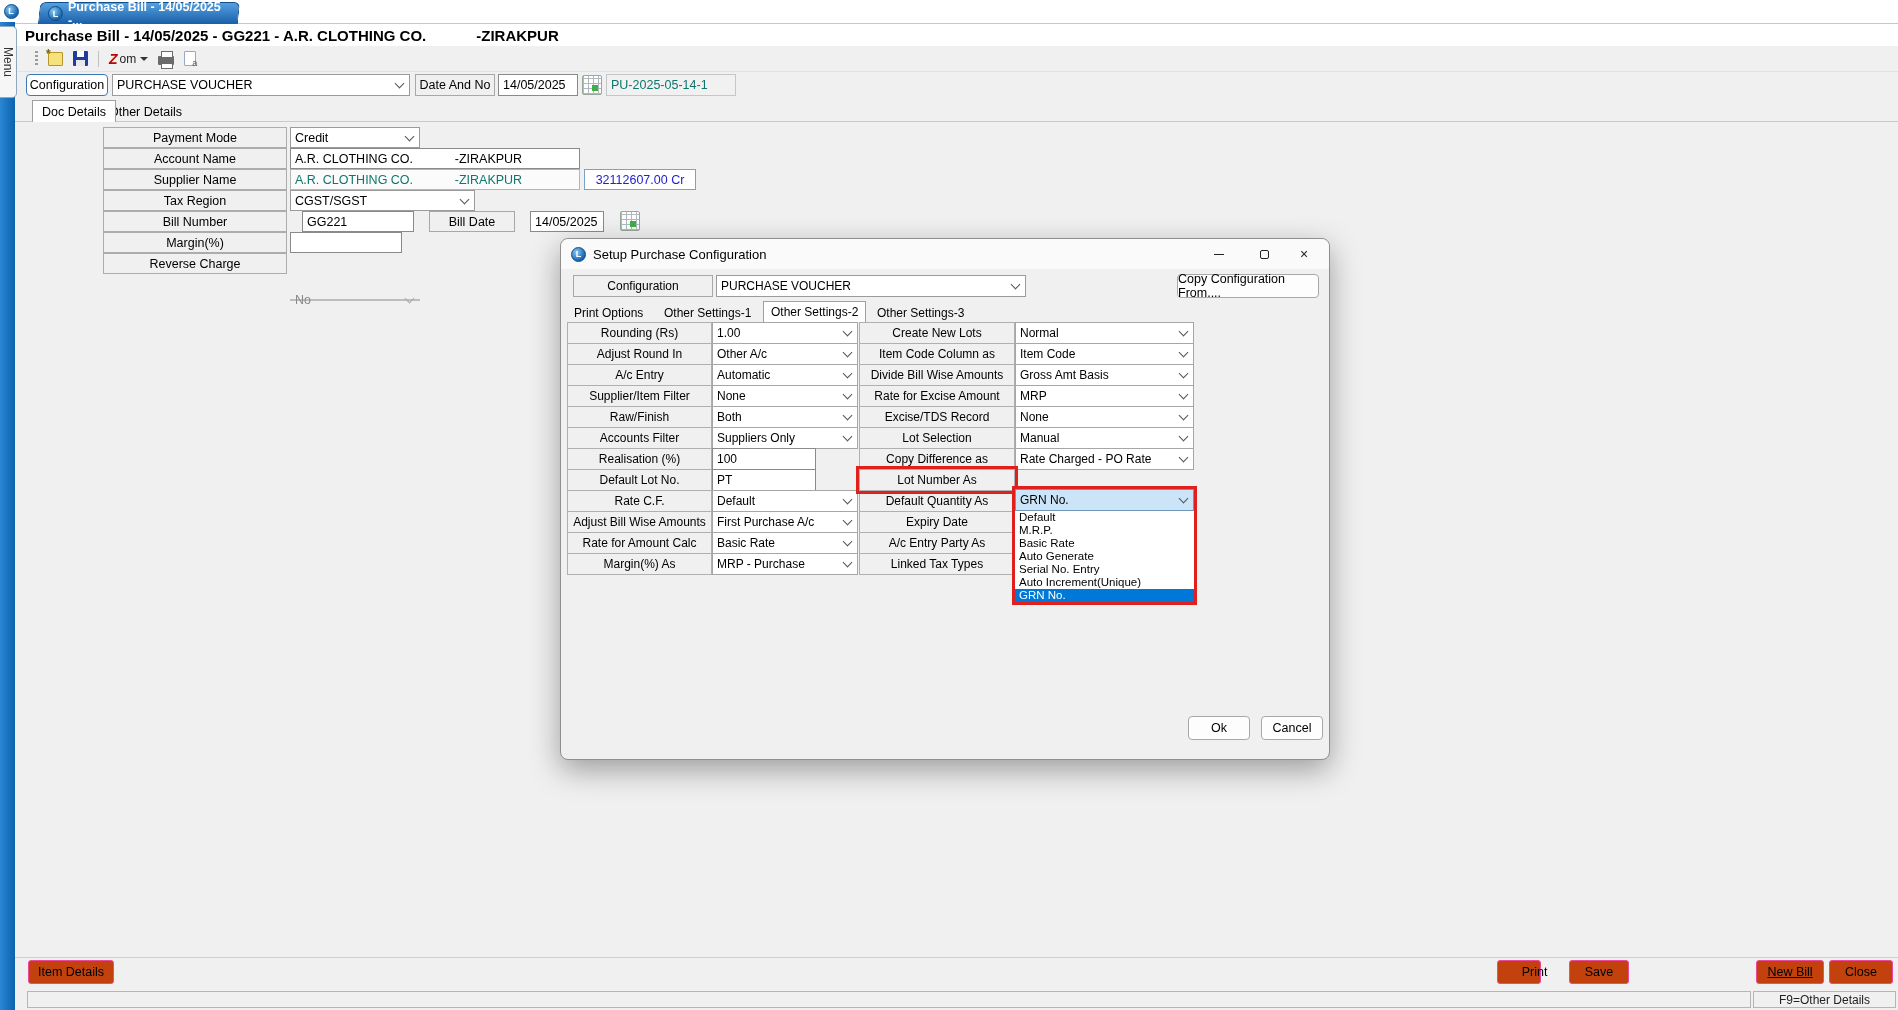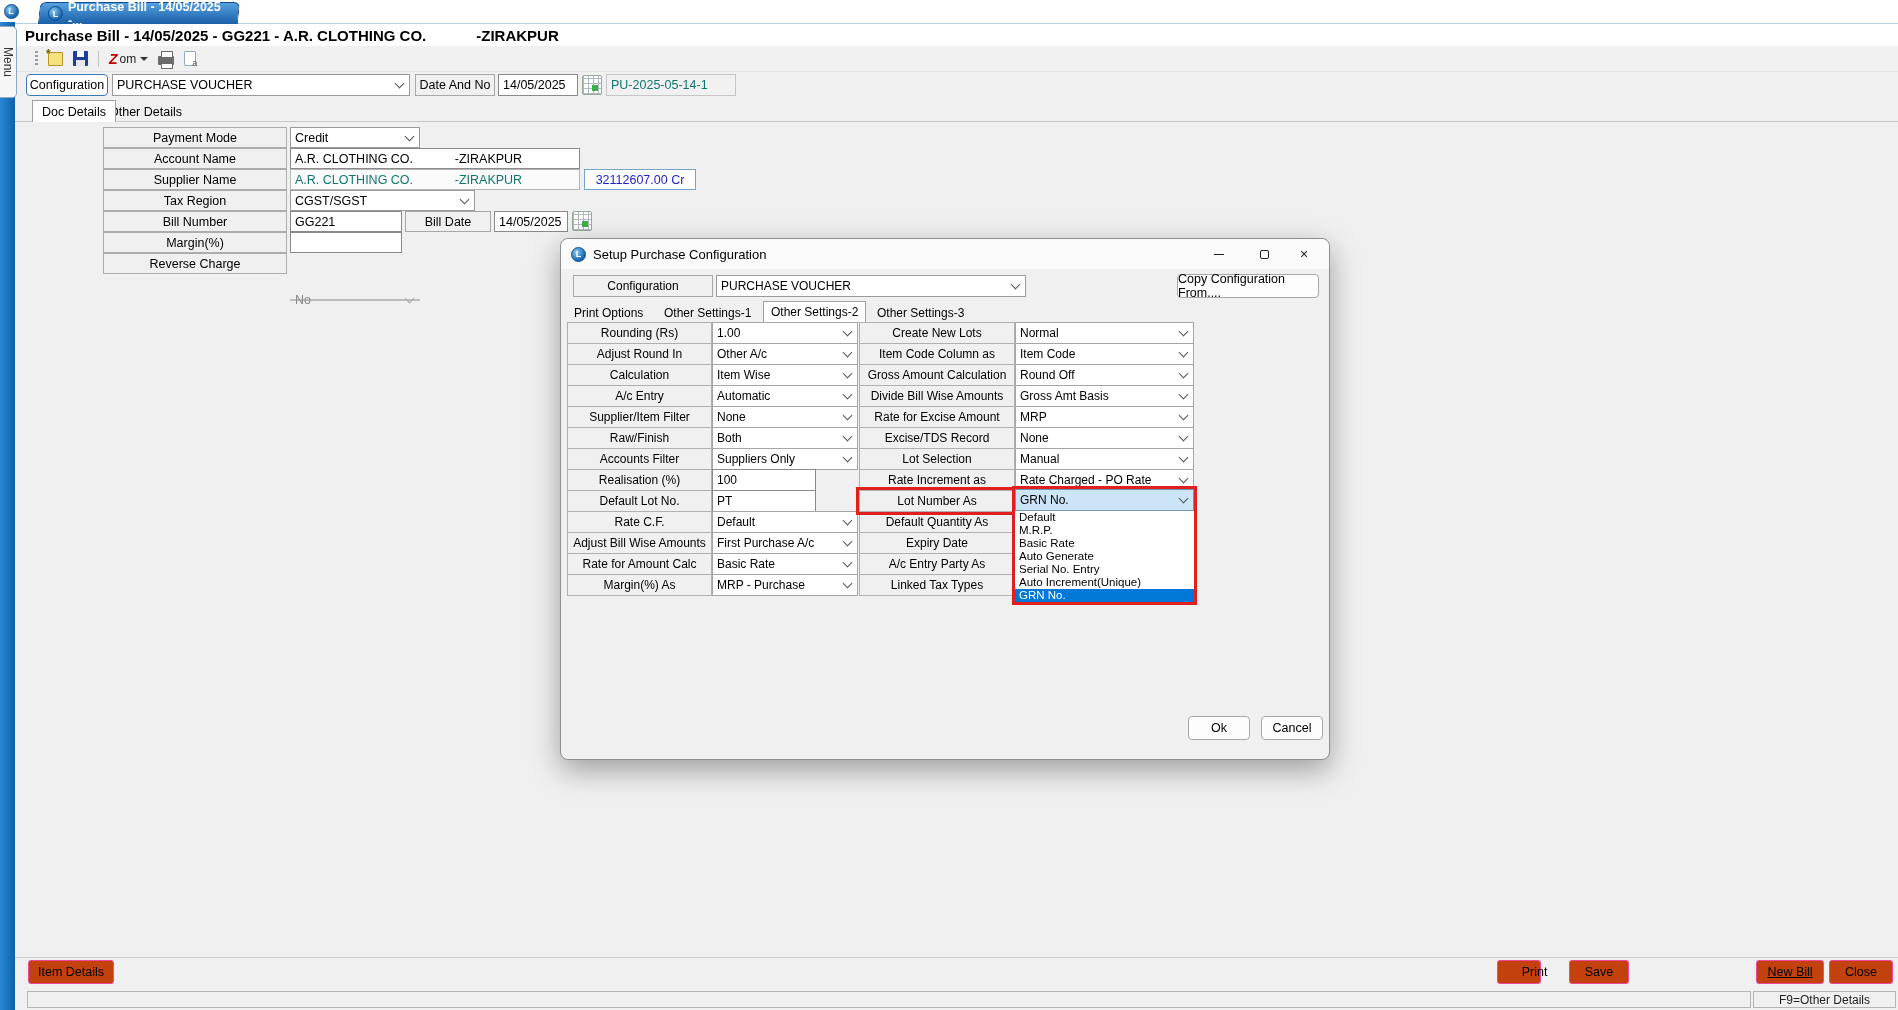--- a/index.html
+++ b/index.html
@@ -229,21 +229,21 @@
 </div>
 <div class="frow" style="left:103px; top:190px;">
   <div class="flbl">
       <span>Tax Region</span>
     </div>
   <div class="combo" style="width:185px;">
     <span>CGST/SGST</span>
       <i class="chev"></i>
   </div>
 </div>
-<div class="frow" style="left:103px; top:211px;">
+<div class="frow" style="left:103px; top:211px;gap:12px;">
   <div class="flbl">
       <span>Bill Number</span>
     </div>
   <div class="field" style="width:112px;">
     <span>GG221</span>
   </div>
   <div class="flatlbl" style="width:86px; margin-left:3px;">
     <span>Bill Date</span>
   </div>
   <div class="field" style="width:74px; margin-left:3px;">
@@ -341,36 +341,20 @@
         </div>
       <div class="dlbl r">
           <span>Item Code Column as</span>
         </div>
       <div class="ddd dctl r">
           <span>Item Code</span>
           <i class="chev"></i>
         </div>
     </div>
 
-    <div class="dlg-row">
-      <div class="dlbl">
-          <span>Calculation</span>
-        </div>
-      <div class="ddd dctl">
-          <span>Item Wise</span>
-          <i class="chev"></i>
-        </div>
-      <div class="dlbl r">
-          <span>Gross Amount Calculation</span>
-        </div>
-      <div class="ddd dctl r">
-          <span>Round Off</span>
-          <i class="chev"></i>
-        </div>
-    </div>
 
     <div class="dlg-row">
       <div class="dlbl">
           <span>A/c Entry</span>
         </div>
       <div class="ddd dctl">
           <span>Automatic</span>
           <i class="chev"></i>
         </div>
       <div class="dlbl r">
@@ -436,21 +420,21 @@
     <div class="dlg-row">
       <div class="dlbl">
           <span>Realisation (%)</span>
         </div>
       <div class="dctl">
           <div class="dinp" style="height:22px;">
             <span>100</span>
           </div>
         </div>
       <div class="dlbl r">
-          <span>Rate Increment as</span>
+          <span>Copy Difference as</span>
         </div>
       <div class="ddd dctl r">
           <span>Rate Charged - PO Rate</span>
           <i class="chev"></i>
         </div>
     </div>
 
     <div class="dlg-row">
       <div class="dlbl">
           <span>Default Lot No.</span>

